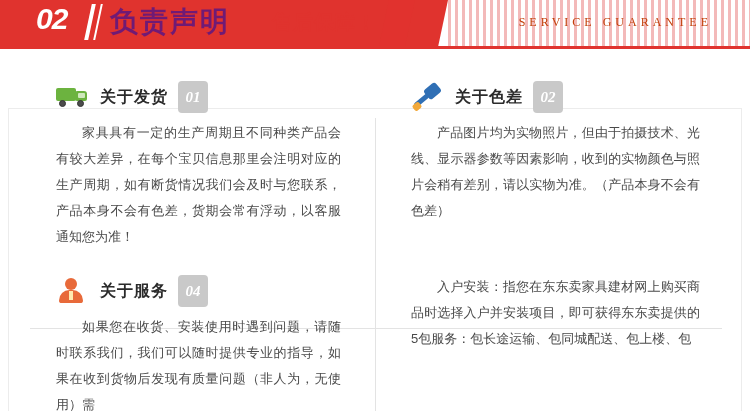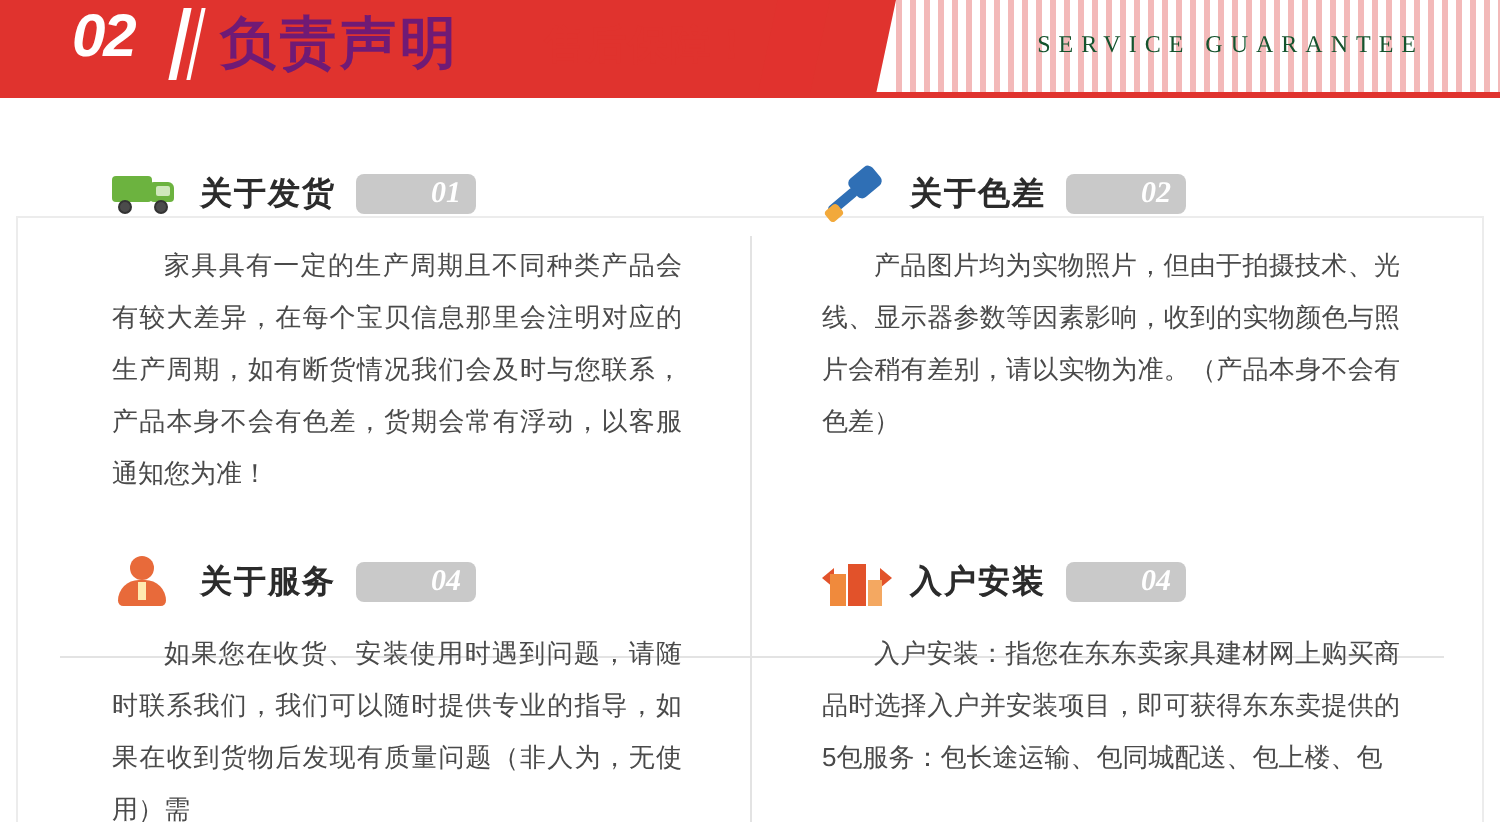--- a/index.html
+++ b/index.html
@@ -114,21 +114,21 @@
     font-weight: bold;
     color: #e0332e;
     letter-spacing: 1px;
   }
   .banner-en {
     position: absolute;
     right: 38px;
     top: 15px;
     font-size: 12px;
     letter-spacing: 4px;
-    color: #14532d;
+    color: #c2410c;
     font-family: "Liberation Serif", serif;
   }
   .banner-underline {
     position: absolute;
     left: 0;
     top: 46px;
     width: 750px;
     height: 3px;
     background: #e0332e;
   }
@@ -199,32 +199,31 @@
   }
   .cell-title {
     font-size: 16px;
     font-weight: bold;
     color: #2b2b2b;
     letter-spacing: 1px;
     margin-right: 10px;
   }
   .cell-badge {
     width: 30px;
-    height: 20px;
+    height: 32px;
     background: #c9c9c9;
     border-radius: 4px;
     color: #ffffff;
     font-size: 15px;
     font-weight: bold;
     font-style: italic;
     display: flex;
     align-items: center;
     justify-content: center;
     font-family: "Liberation Serif", serif;
-    padding-left: 30px;
   }
   .cell-body {
     font-size: 13px;
     line-height: 26px;
     color: #4a4a4a;
     text-indent: 26px;
     text-align: justify;
   }
 
   
@@ -393,29 +392,18 @@
             <span class="icon-person-body"></span>
             <span class="icon-person-tie"></span>
           </div>
           <div class="cell-title">关于服务</div>
           <div class="cell-badge">04</div>
         </div>
         <div class="cell-body">如果您在收货、安装使用时遇到问题，请随时联系我们，我们可以随时提供专业的指导，如果在收到货物后发现有质量问题（非人为，无使用）需</div>
       </div>
 
       <div class="cell right-col">
-        <div class="cell-head">
-          <div class="cell-icon">
-            <span class="icon-arrow-l"></span>
-            <span class="icon-arrow-r"></span>
-            <span class="icon-box b1"></span>
-            <span class="icon-box b2"></span>
-            <span class="icon-box b3"></span>
-          </div>
-          <div class="cell-title">入户安装</div>
-          <div class="cell-badge">04</div>
-        </div>
         <div class="cell-body">入户安装：指您在东东卖家具建材网上购买商品时选择入户并安装项目，即可获得东东卖提供的5包服务：包长途运输、包同城配送、包上楼、包</div>
       </div>
 
     </div>
   </div>
 </div>
 
 </body></html>

